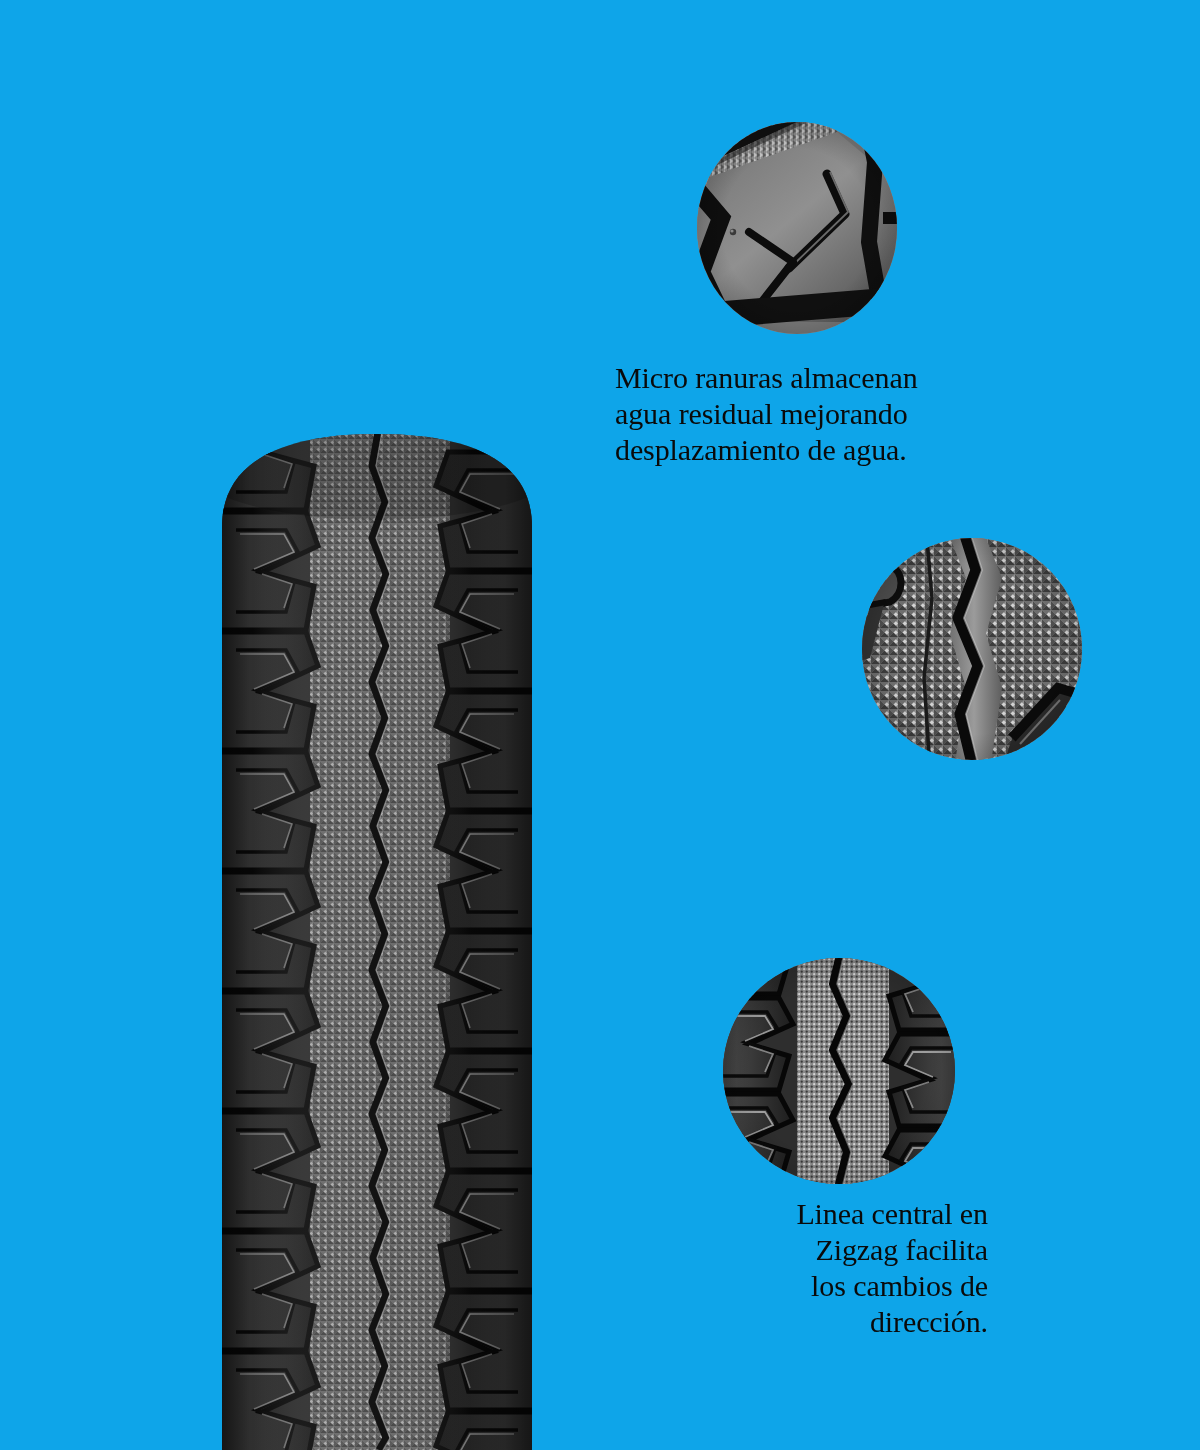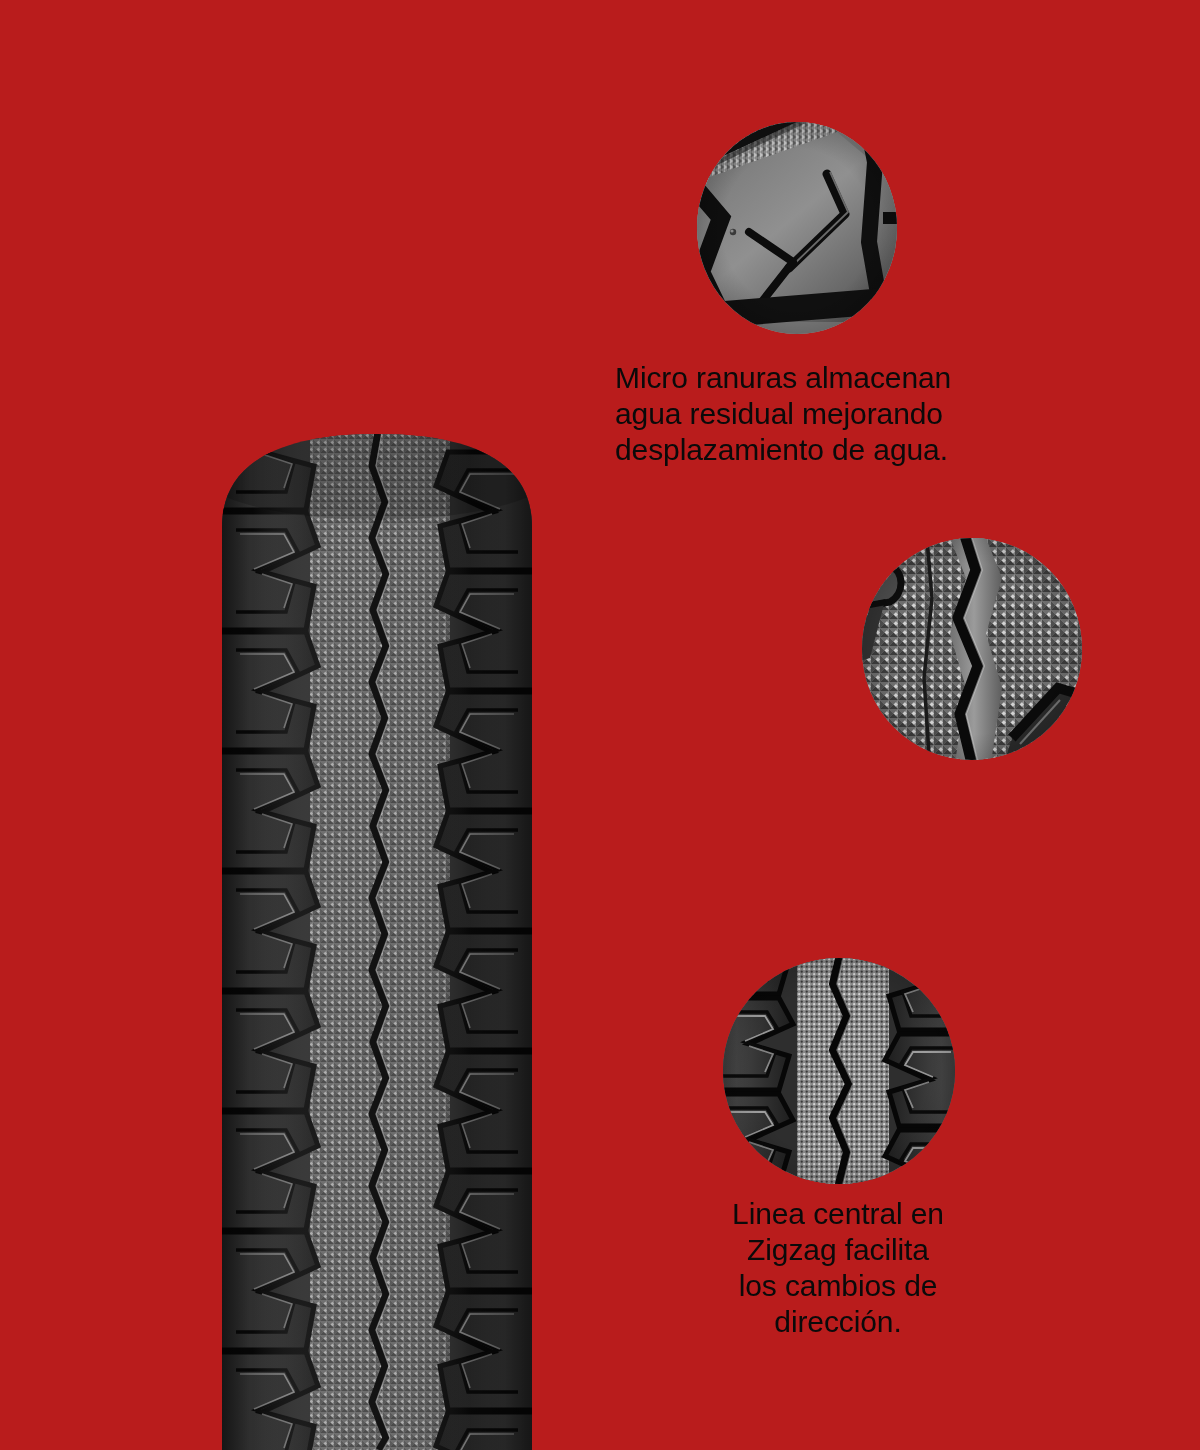--- a/index.html
+++ b/index.html
@@ -12,21 +12,22 @@
     height: 1450px;
     position: relative;
     overflow: hidden;
     font-family: "Liberation Sans", sans-serif;
     -webkit-font-smoothing: antialiased;
   }
 
   .stage {
     position: absolute;
     inset: 0;
-    background: #b91c1c;
+    background: #0ea5e9;
+    font-family: Liberation Serif, serif;
   }
 
   
   .main-tire {
     position: absolute;
     left: 222px;
     top: 432px;
     width: 310px;
     height: 1018px;
   }
@@ -64,21 +65,21 @@
   #caption-2 {
     left: 795px;
     top: 780px;
     width: 360px;
     text-align: center;
   }
   #caption-3 {
     left: 688px;
     top: 1196px;
     width: 300px;
-    text-align: center;
+    text-align: right;
   }
 </style>
 </head>
 <body>
 
 <div class="stage">
 
   <div class="main-tire">
     <svg viewBox="0 0 310 1018" preserveAspectRatio="none" aria-hidden="true">
       <defs>

